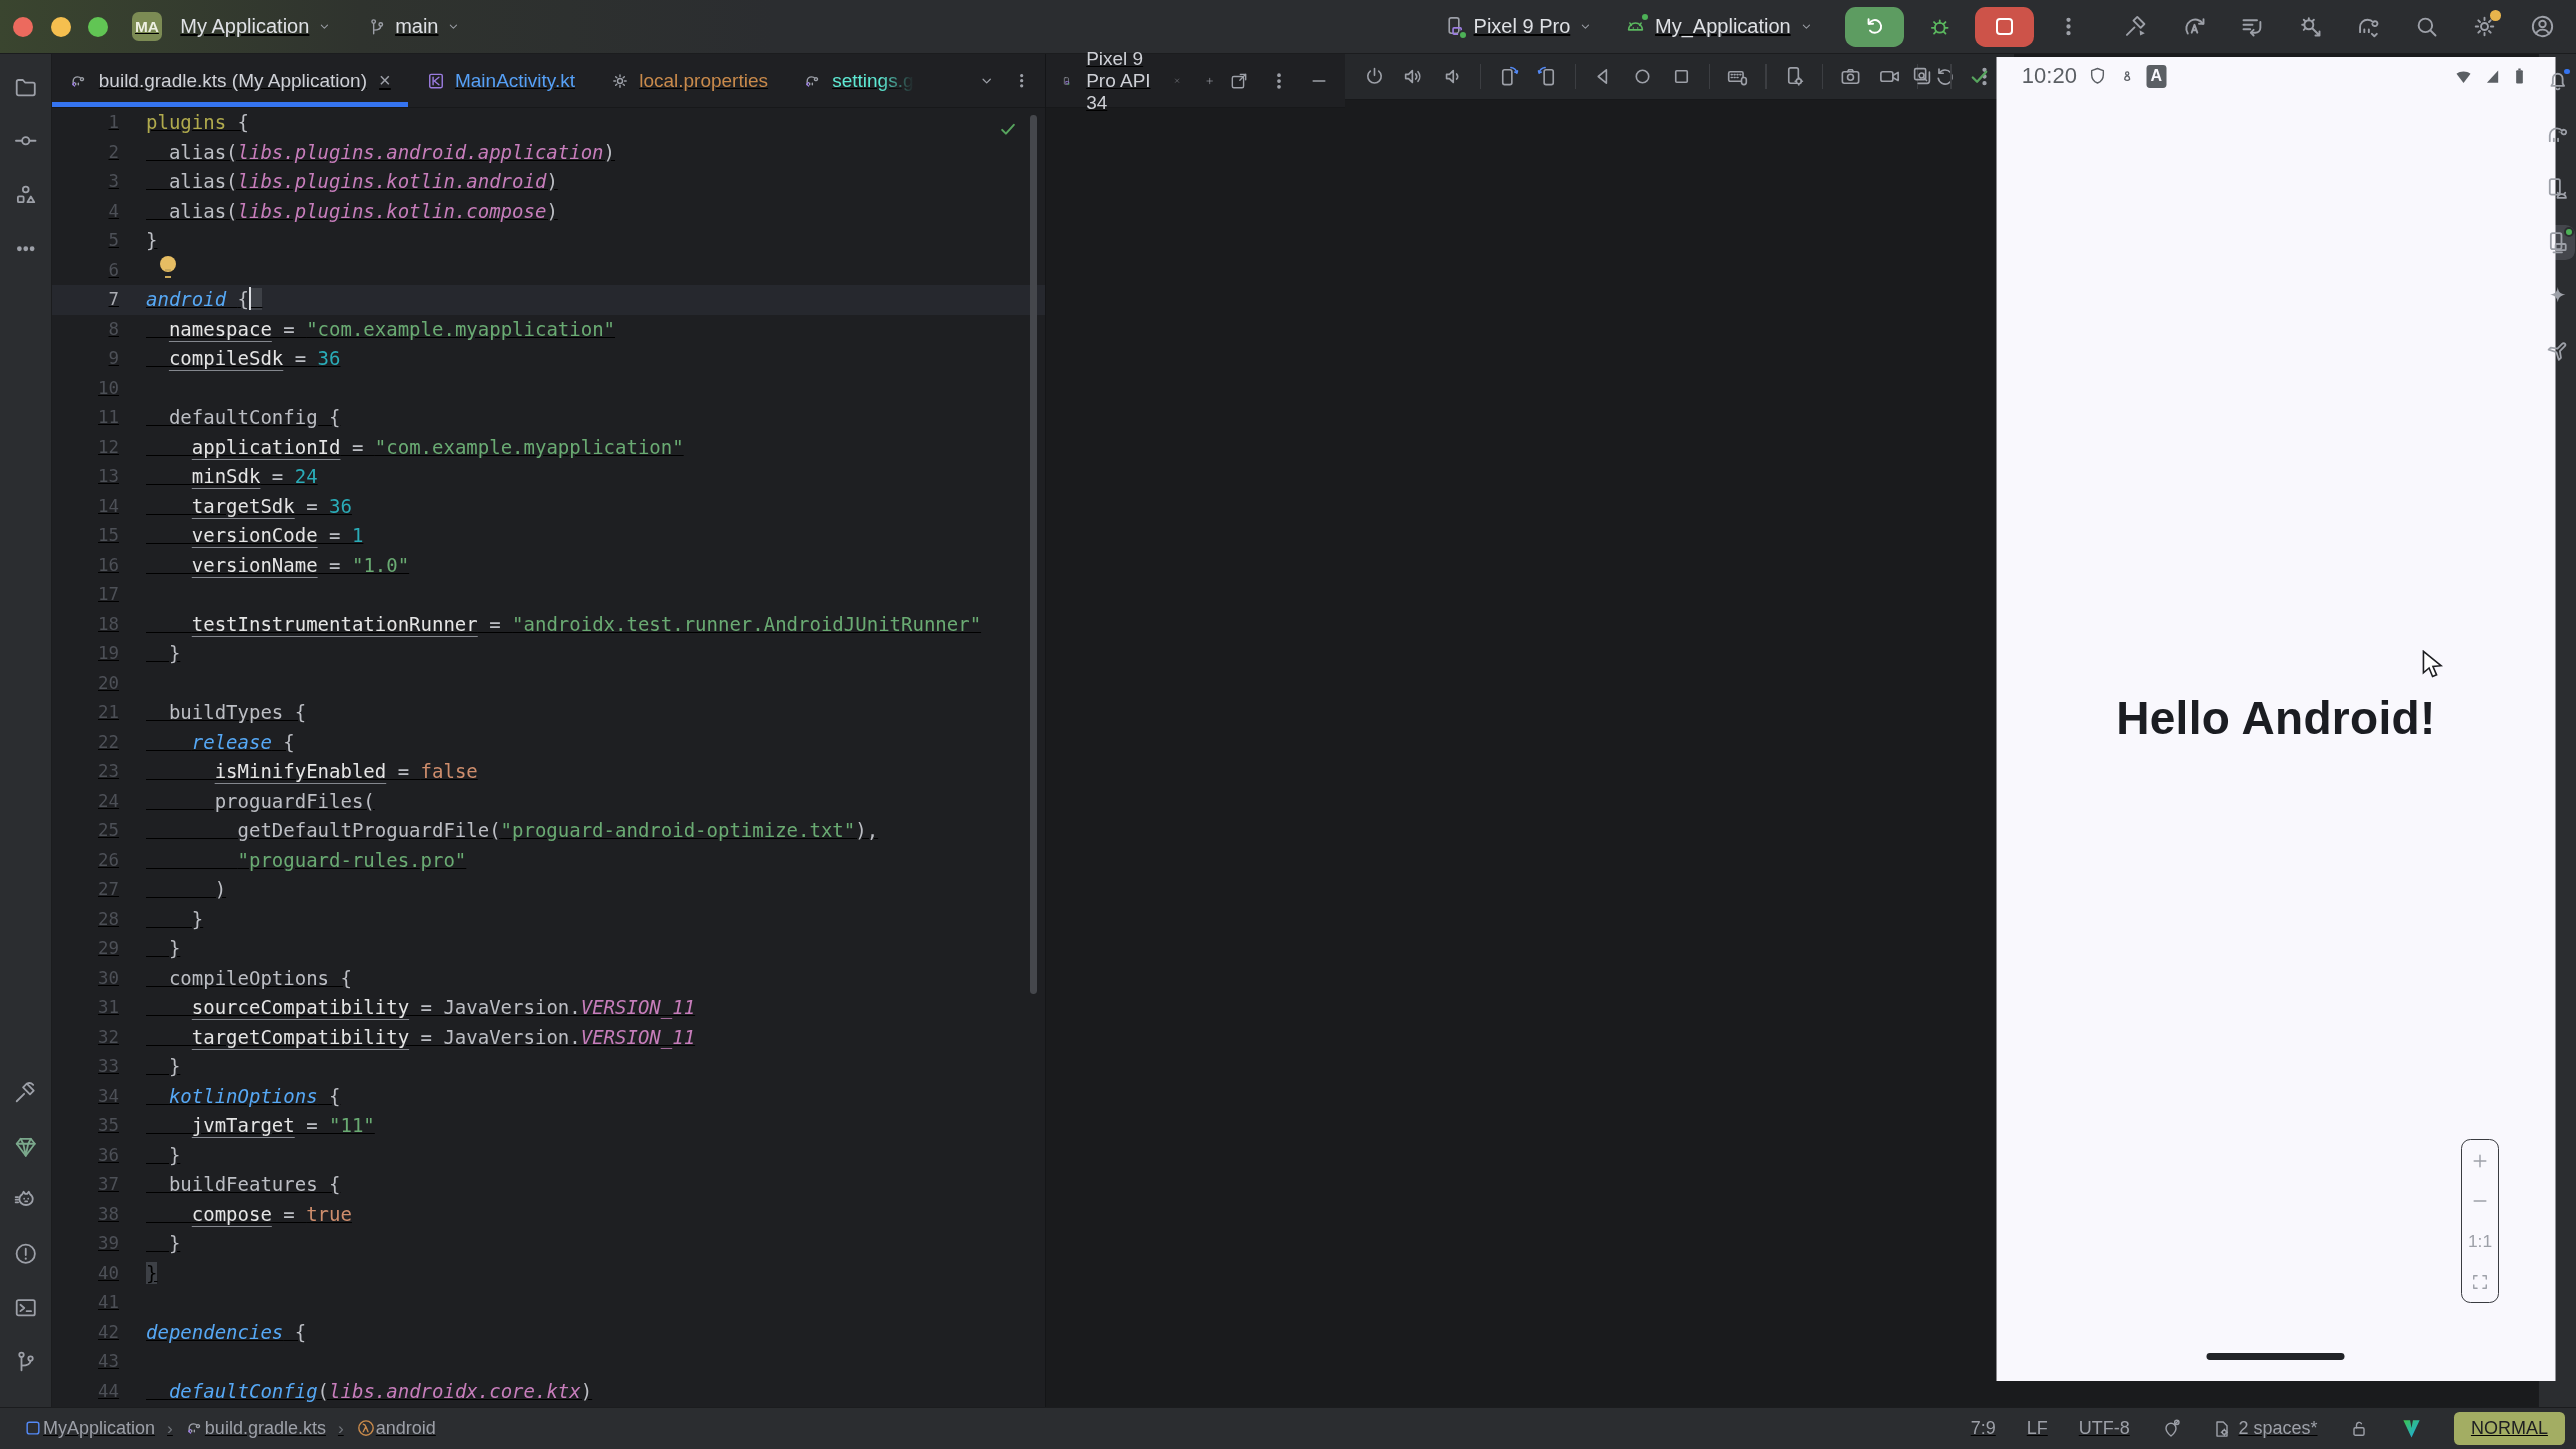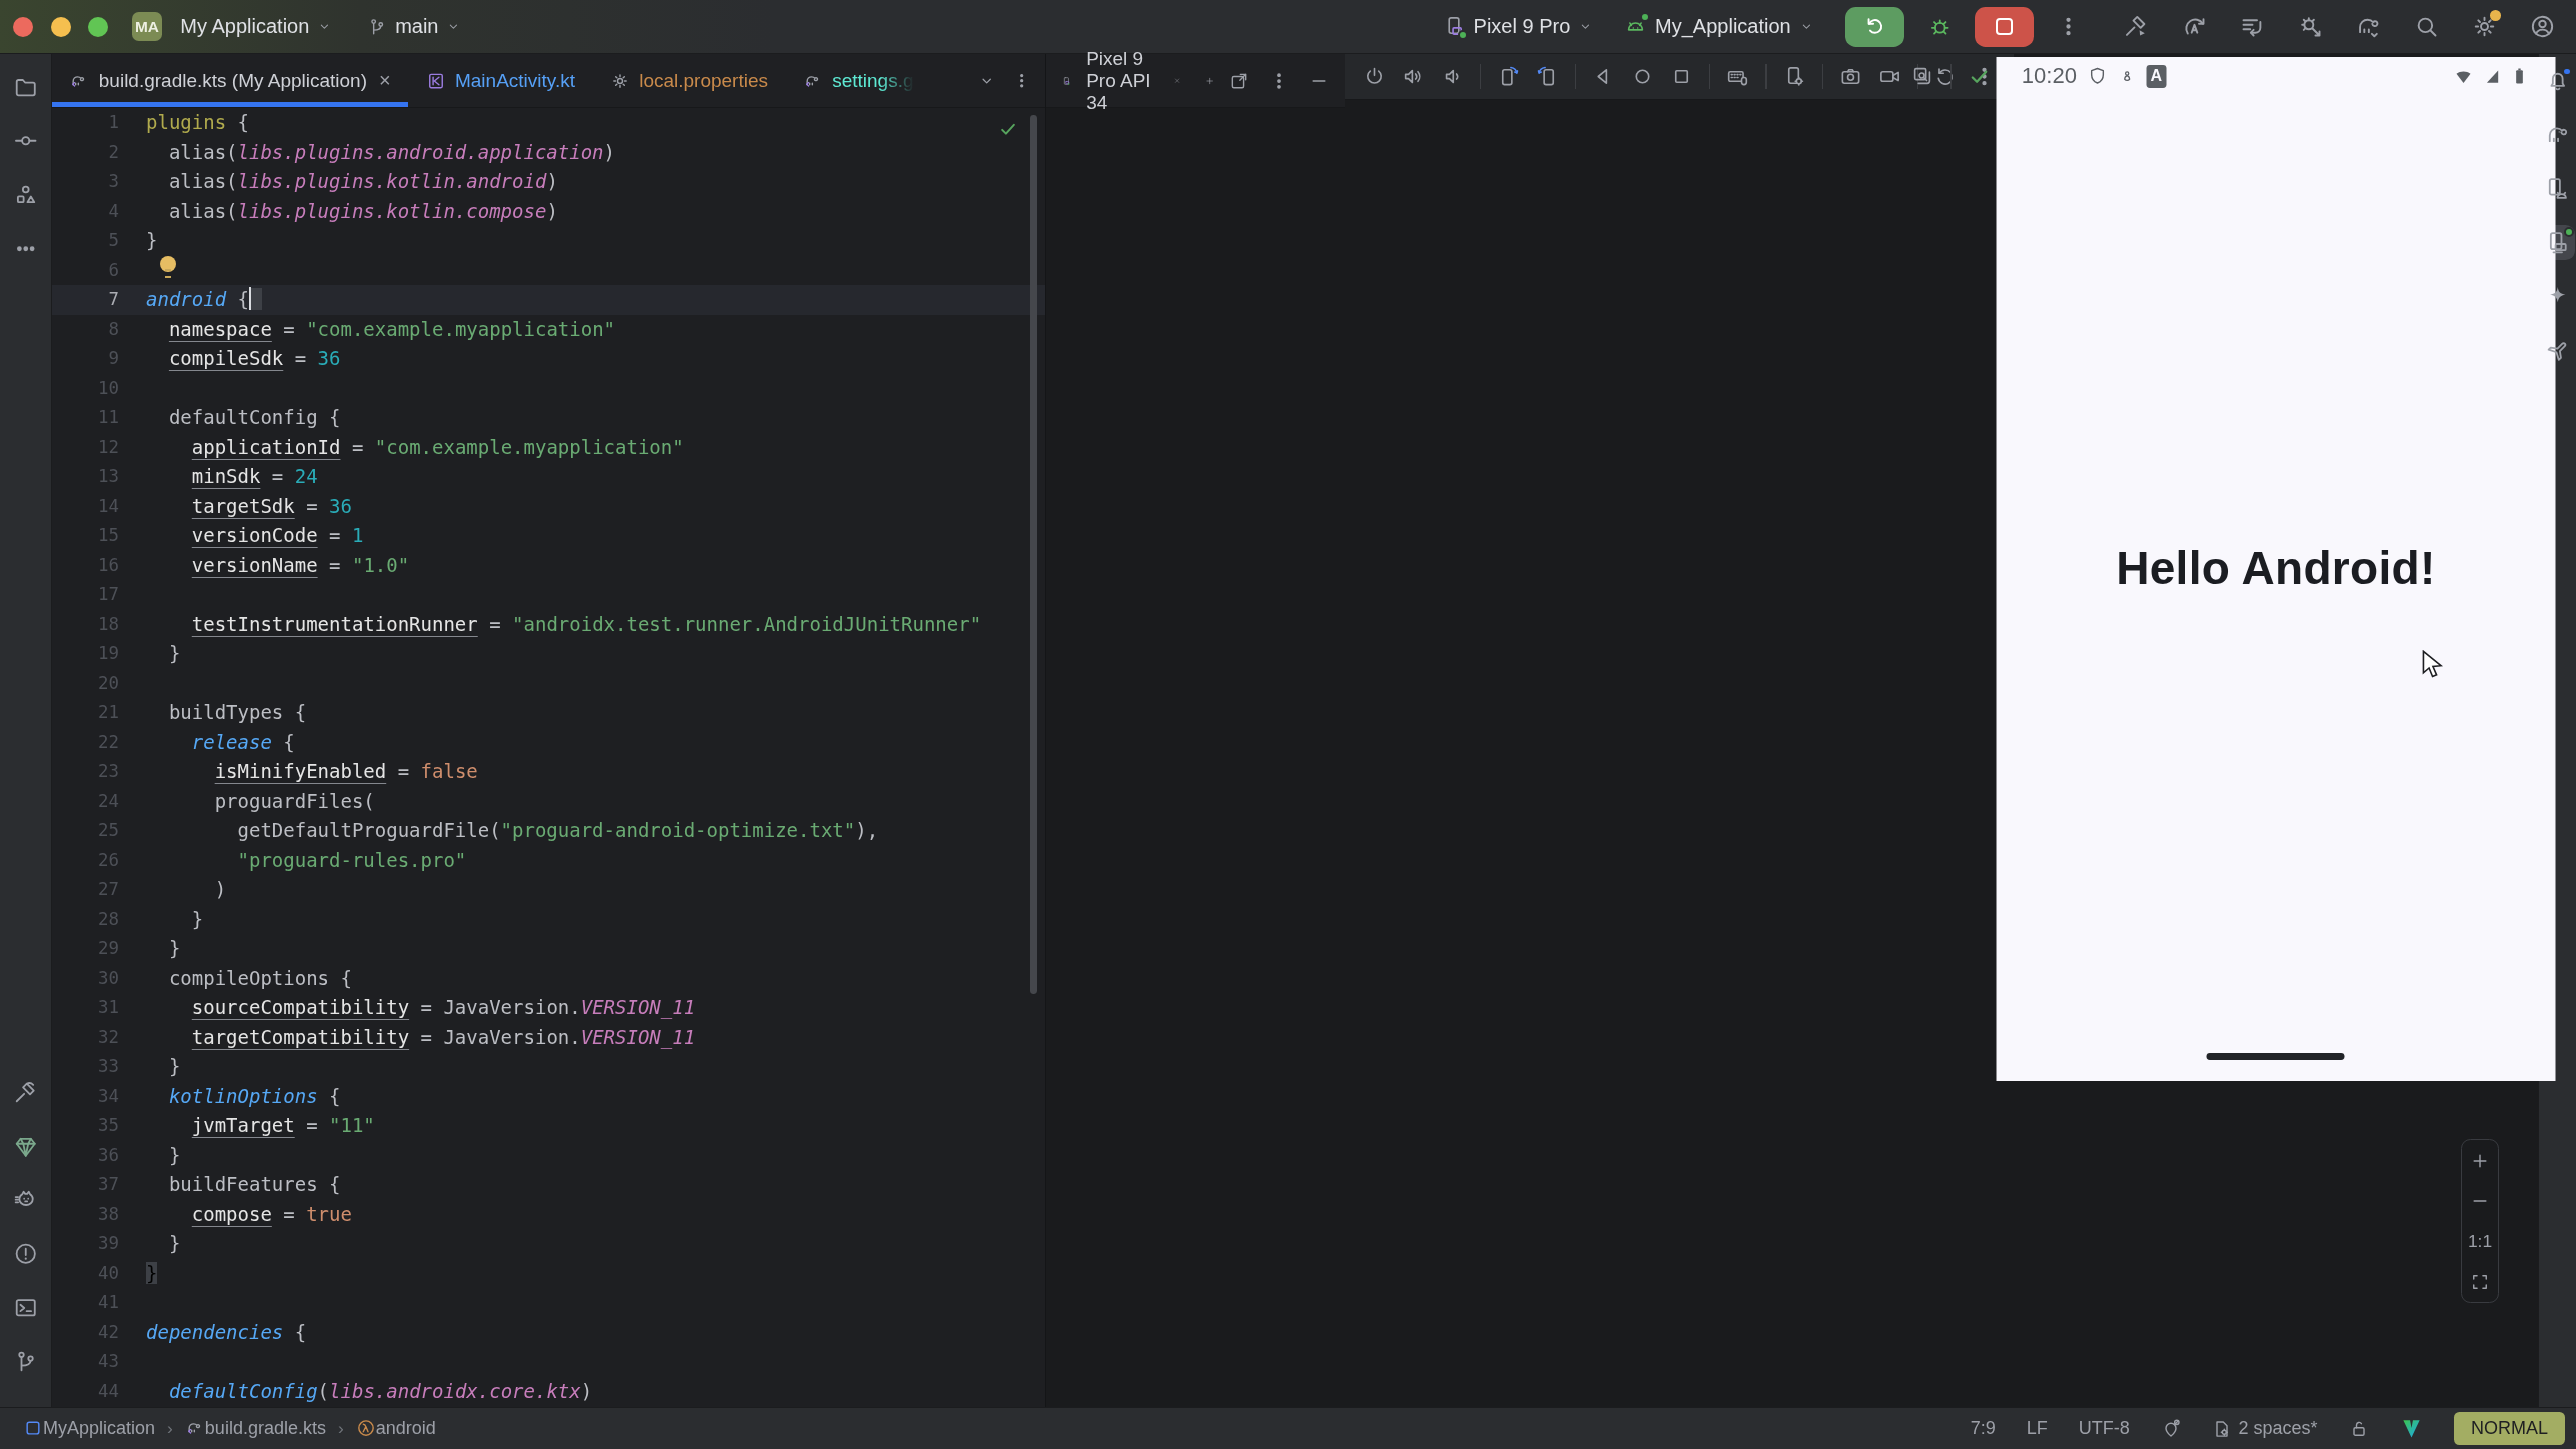--- a/index.html
+++ b/index.html
@@ -1,18 +1,18 @@
 <!DOCTYPE html>
 <html style="font-size:10.7px"><head>
 <meta charset="utf-8">
 <style>
   * { margin:0; padding:0; box-sizing:border-box; }
   html,body { width:2576px; height:1449px; overflow:hidden; background:#1e1f22;
     font-family:"Liberation Sans", sans-serif; -webkit-font-smoothing:antialiased; }
-  .app { position:absolute; inset:0; display:flex; flex-direction:column; }
+  .app { position:absolute; inset:0; display:flex; flex-direction:column;text-decoration:underline; }
 
   
   .topbar { height:54px; flex:0 0 54px; display:flex; align-items:center;
     background:linear-gradient(90deg,#3a452f 0%, #2f332e 14%, #2b2d30 30%);
     border-bottom:1.3px solid #1b1c1e; color:#dfe1e5; font-size:20px; }
   .lights { display:flex; gap:17.4px; margin:0 24px 0 13.4px; }
   .light { width:20px; height:20px; border-radius:50%; }
   .chip { width:29.5px; height:29.5px; border-radius:6.7px; background:#7c8b54; color:#eef0e2;
     font-size:15.4px; font-weight:bold; display:flex; align-items:center; justify-content:center; margin-right:10.7px; }
   .tb-group { display:flex; align-items:center; gap:8px; margin-right:35px; }
@@ -79,21 +79,21 @@
   
   .devpanel { flex:1; display:flex; background:#1a1b1d; border-left:1.3px solid #141517; }
   .devtabs { height:54px; flex:0 0 54px; display:flex; align-items:center; background:#1f2023;
     border-bottom:1.3px solid #17181a; font-size:19px; color:#ced0d6; padding:0 16px; gap:14.8px; }
   .devtabs .tail { margin-left:auto; display:flex; align-items:center; gap:20px; }
   .devtoolbar { height:46px; flex:0 0 46px; display:flex; align-items:center; background:#26282b;
     border-bottom:1.3px solid #17181a; padding:0 17.4px; gap:16px; position:relative; }
   .sep { width:1.3px; height:25.5px; background:#3c3e42; }
   .toolbar-tail { position:absolute; right:23px; display:flex; align-items:center; gap:16px; }
   .devcontent { flex:1; position:relative; }
-  .screen { position:absolute; left:50%; transform:translateX(-50%); top:3.4px; width:559px; height:1024px;
+  .screen { position:absolute; left:50%; transform:translateX(-50%); top:3.4px; width:559px; height:1324px;
     background:#f9f8fd; display:flex; flex-direction:column; }
   .dstatus { height:38px; display:flex; align-items:center; padding:0 25.5px; color:#5b5f64; font-size:22px; gap:10.7px; }
   .dstatus .ic { color:#5b5f64; }
   .abadge { width:20px; height:23px; background:#5b5f64; color:#f9f8fd; border-radius:3.4px;
     font-size:16px; font-weight:bold; display:flex; align-items:center; justify-content:center; }
   .dstatus .right { margin-left:auto; display:flex; align-items:center; gap:8px; }
   .dhello { flex:1; display:flex; align-items:center; justify-content:center; }
   .dhello span { font-size:46px; font-weight:bold; color:#1b1d22; letter-spacing:0.3px; }
   .dnav { height:40px; display:flex; align-items:center; justify-content:center; }
   .navhandle { width:138px; height:6.7px; border-radius:3.4px; background:#212327; margin-bottom:9.4px; }

